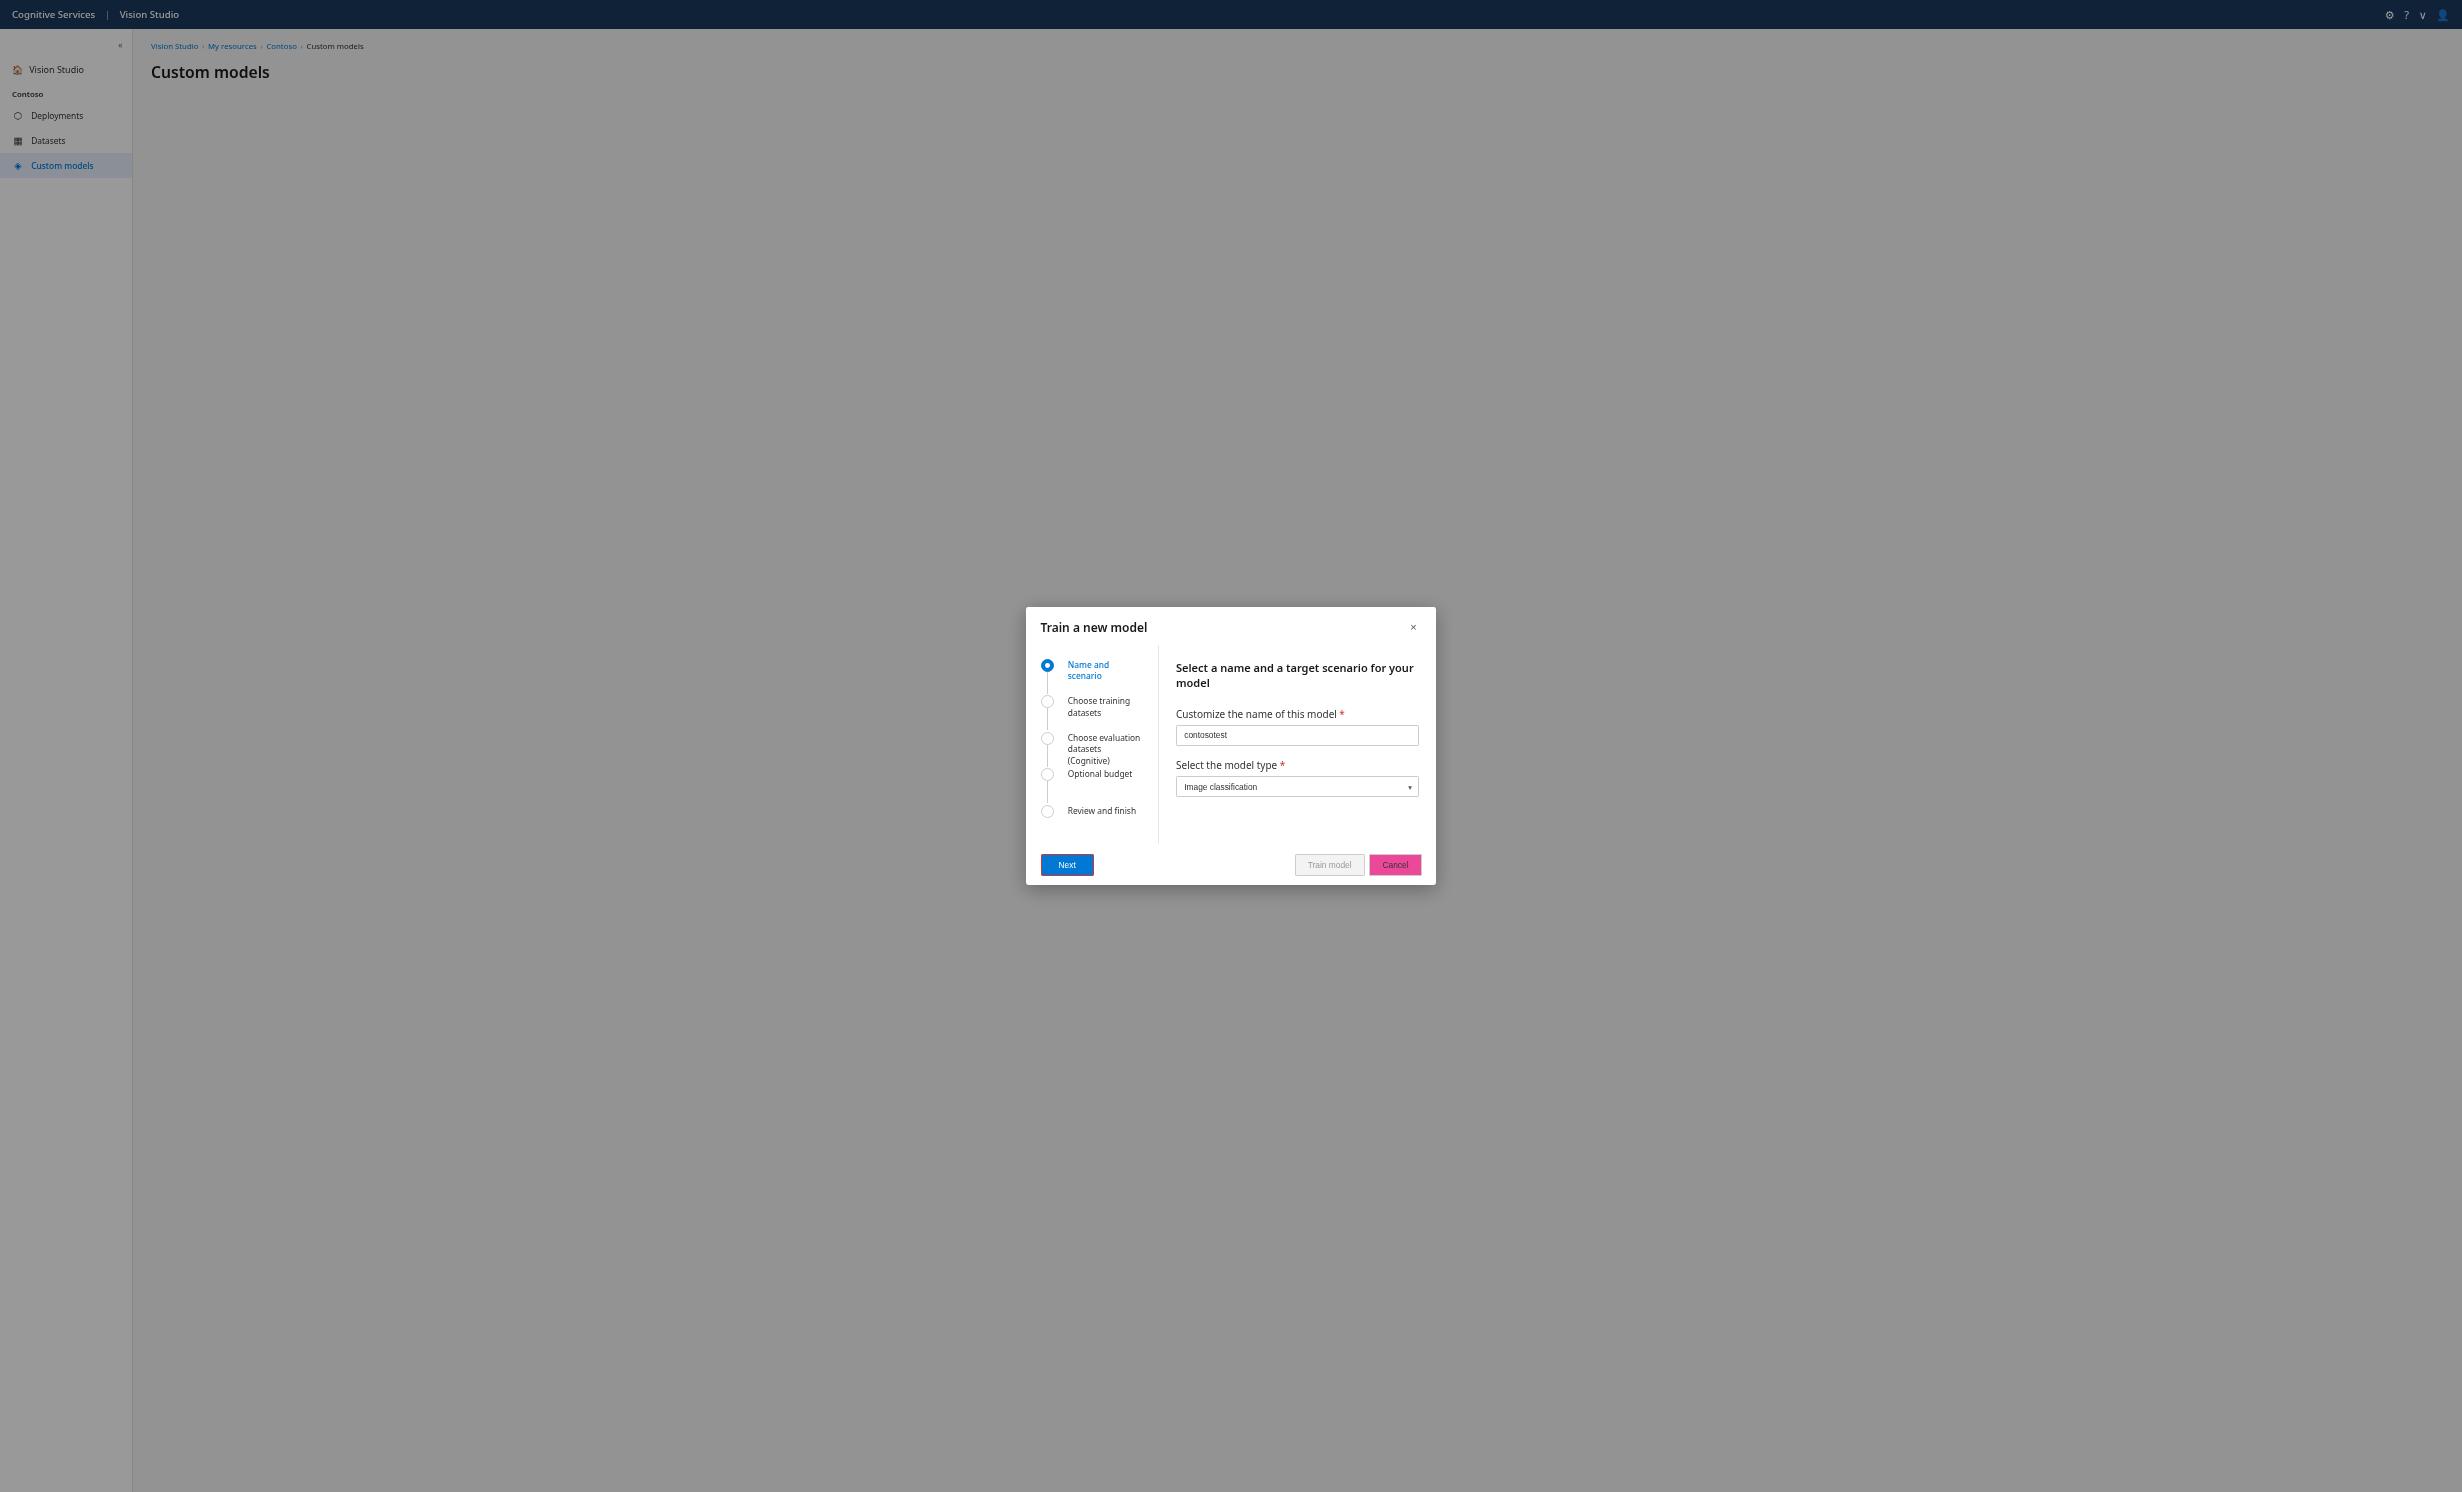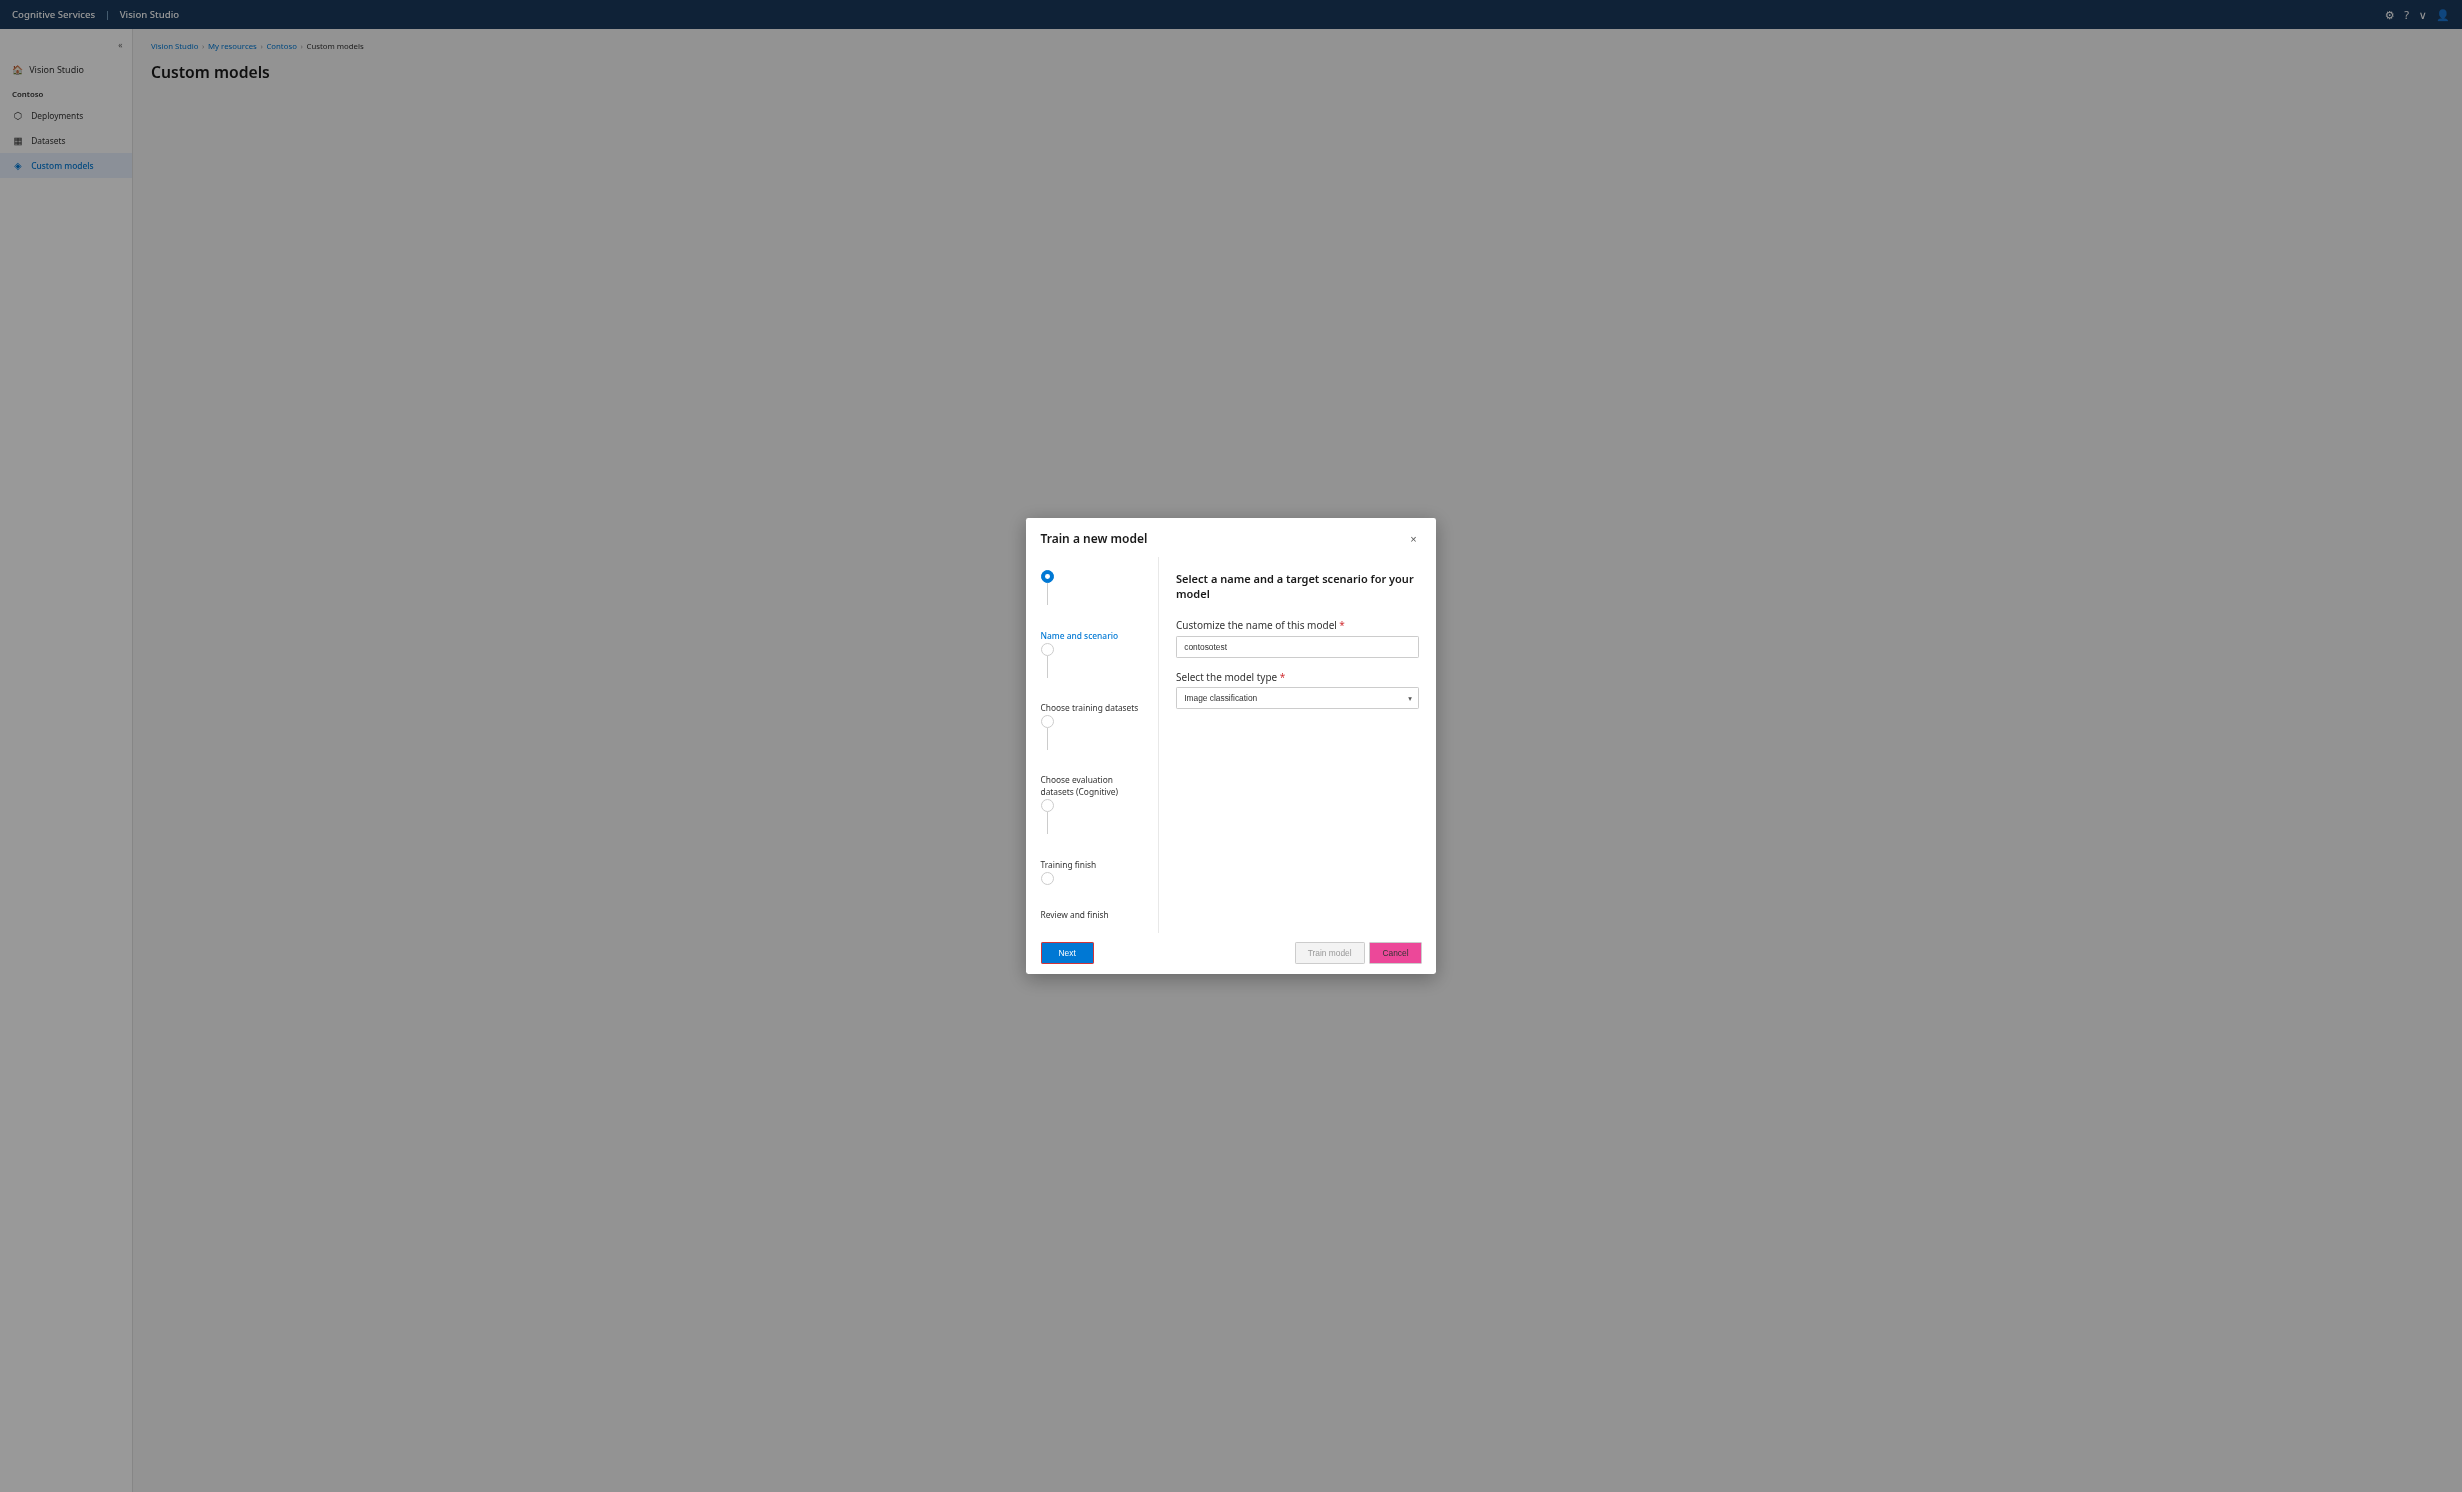--- a/index.html
+++ b/index.html
@@ -217,24 +217,23 @@
       font-weight: 500;
     }
     .step-wrapper {
       display: flex;
       flex-direction: column;
       gap: 0;
     }
     .step-row {
       display: flex;
       align-items: flex-start;
-      gap: 23px;
+      gap: 14px;
       position: relative;
       min-height: 29px;
-      flex-direction: column;
     }
     .step-line-container {
       display: flex;
       flex-direction: column;
       align-items: center;
       width: 13.3px;
       flex-shrink: 0;
     }
     .step-line {
       width: 1.2px;
@@ -438,21 +437,21 @@
               <div class="step-line"></div>
             </div>
             <span class="step-label">Choose evaluation datasets (Cognitive)</span>
           </div>
 
           <div class="step-row">
             <div class="step-line-container">
               <div class="step-circle"></div>
               <div class="step-line"></div>
             </div>
-            <span class="step-label">Training finish</span>
+            <span class="step-label">Optional budget</span>
           </div>
 
           <div class="step-row">
             <div class="step-line-container">
               <div class="step-circle"></div>
             </div>
             <span class="step-label">Review and finish</span>
           </div>
 
         </div>

